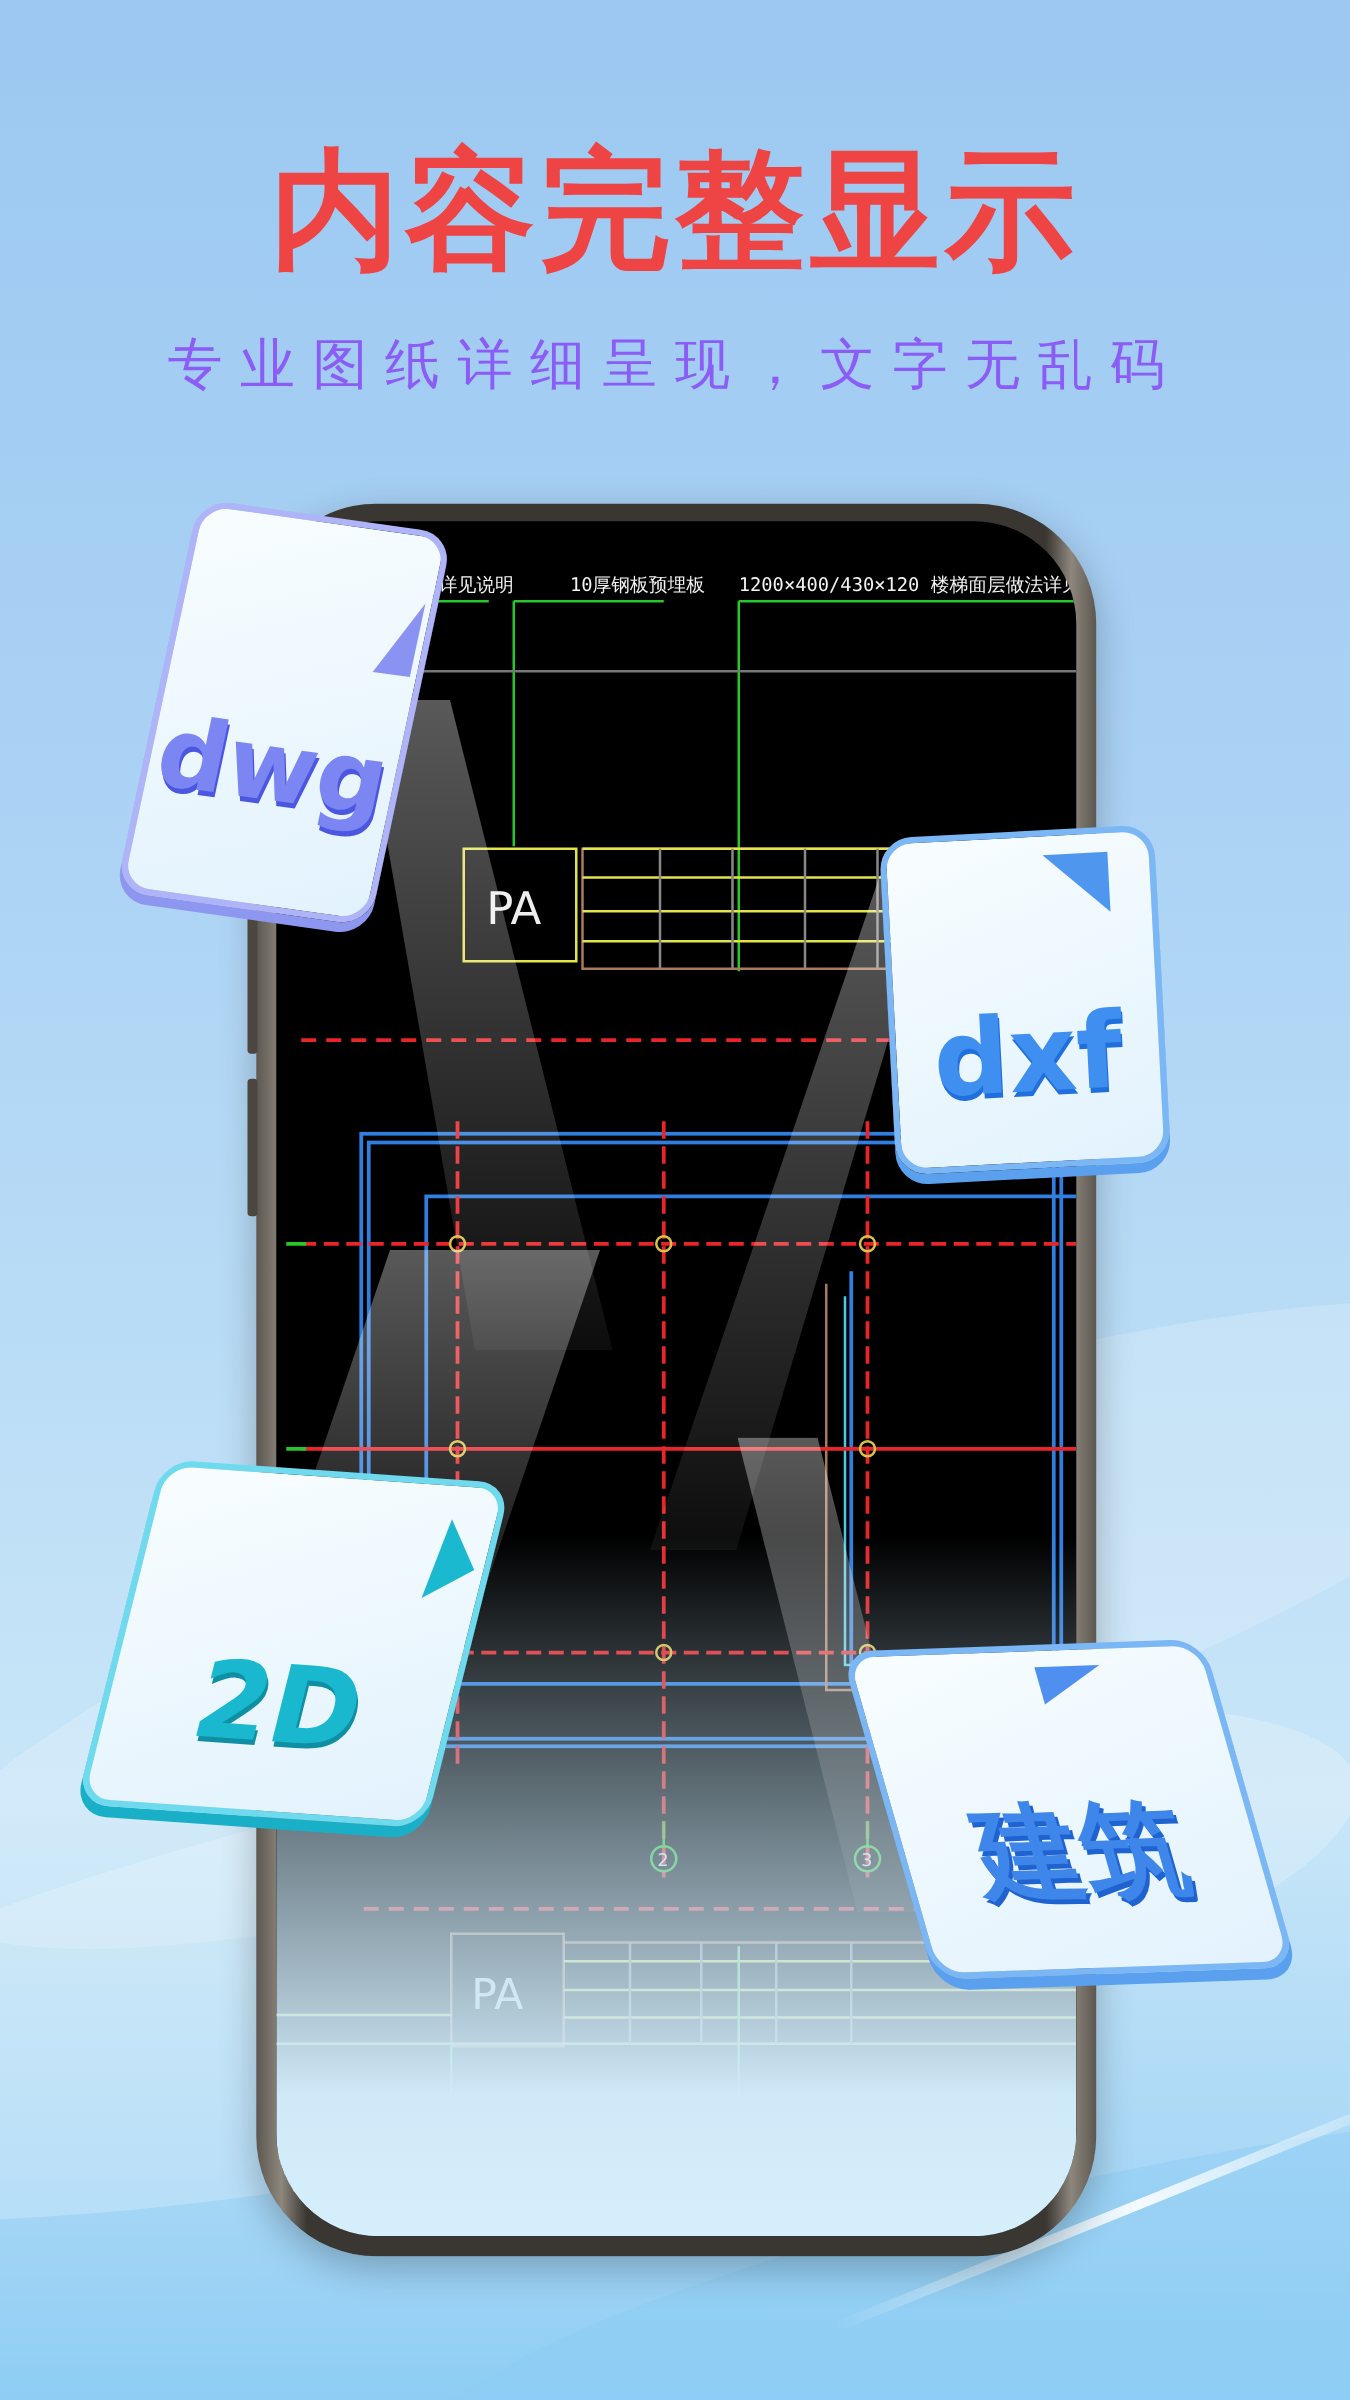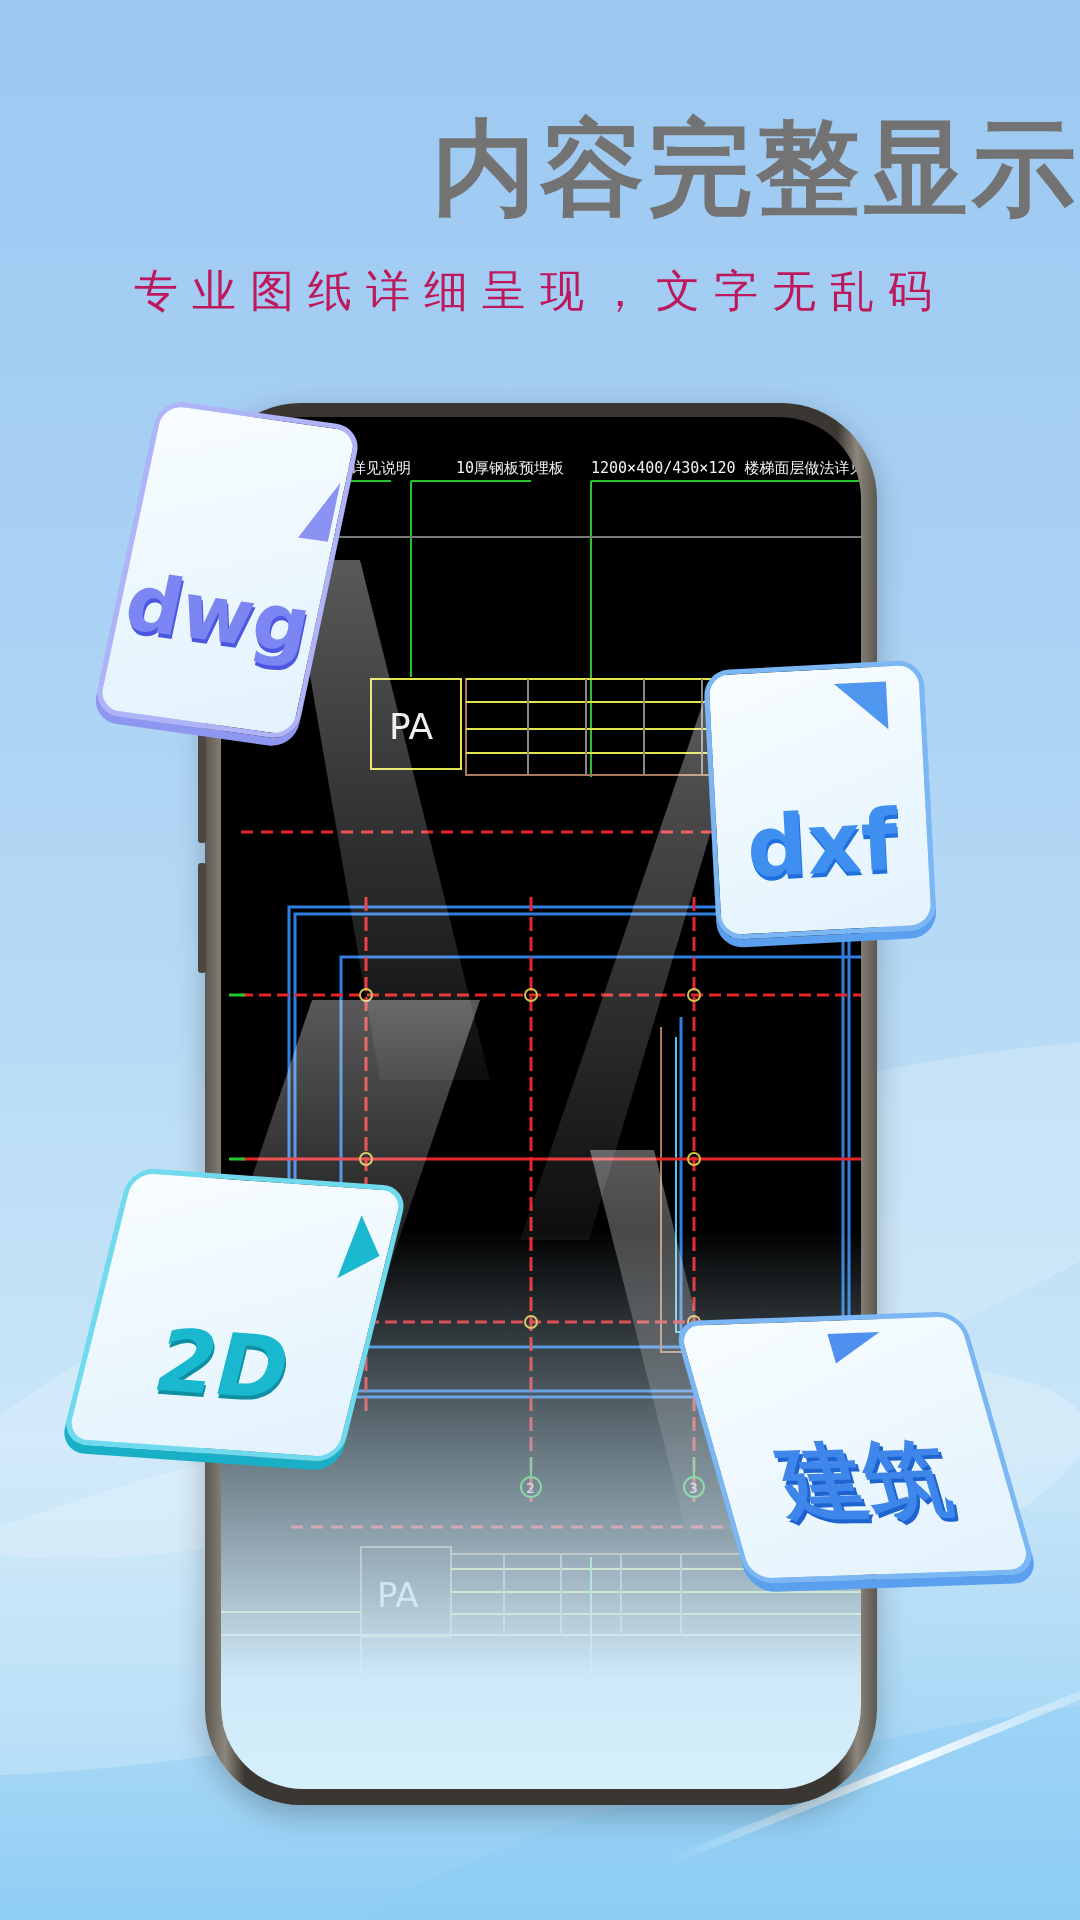--- a/index.html
+++ b/index.html
@@ -6,24 +6,24 @@
   body{width:1080px;height:1920px;overflow:hidden;position:relative;
     font-family:"DejaVu Sans","Liberation Sans",sans-serif;
     background:linear-gradient(180deg,#9cc8f1 0%,#a9d1f4 30%,#b9dcf6 55%,#c9e6f8 75%,#a9d8f6 90%,#8fcdf4 100%);}
   .bg-wave{position:absolute;left:-100px;width:1400px;height:300px;border-radius:50%;
     background:rgba(255,255,255,0.18);transform:rotate(-18deg);}
   .bg-wave.w1{top:1150px;}
   .bg-wave.w2{top:1420px;left:-300px;background:rgba(255,255,255,0.22);transform:rotate(-12deg);}
   .bg-wave.w3{top:1720px;left:300px;background:rgba(140,205,245,0.45);transform:rotate(-10deg);}
   .light-streak{position:absolute;left:650px;top:1760px;width:520px;height:8px;background:linear-gradient(90deg,rgba(255,255,255,0),rgba(255,255,255,0.9),rgba(255,255,255,0));transform:rotate(-22deg);border-radius:4px;}
 
-  .headline{position:absolute;top:100px;left:0;width:1080px;text-align:right;
-    font-size:104px;font-weight:bold;color:#737373;letter-spacing:4px;}
+  .headline{position:absolute;top:100px;left:0;width:1080px;text-align:center;
+    font-size:104px;font-weight:bold;color:#ef4444;letter-spacing:4px;}
   .subline{position:absolute;top:262px;left:0;width:1080px;text-align:center;
-    font-size:44px;color:#be185d;letter-spacing:14px;}
+    font-size:44px;color:#8b5cf6;letter-spacing:14px;}
 
   .phone{position:absolute;left:205px;top:403px;width:672px;height:1402px;
     border-radius:96px;background:linear-gradient(90deg,#5c5750,#8d877d 3%,#3a3631 6%,#3a3631 94%,#8d877d 97%,#5c5750);
     box-shadow:0 10px 30px rgba(0,0,0,0.25);}
   .phone-btn{position:absolute;left:-7px;width:8px;background:#4c4640;border-radius:3px;}
   .screen{position:absolute;left:16px;top:14px;right:16px;bottom:16px;border-radius:82px;overflow:hidden;background:#000;}
   .screen-fade{position:absolute;left:0;right:0;bottom:0;height:560px;
     background:linear-gradient(180deg,rgba(210,235,248,0) 0%,rgba(190,220,236,0.55) 40%,#cfe9f8 80%,#d6effc 100%);}
   .cad svg{position:absolute;left:0;top:0;}
   .cad-text{fill:#f3f3f3;font-family:"DejaVu Sans Mono",monospace;font-size:15px;}

